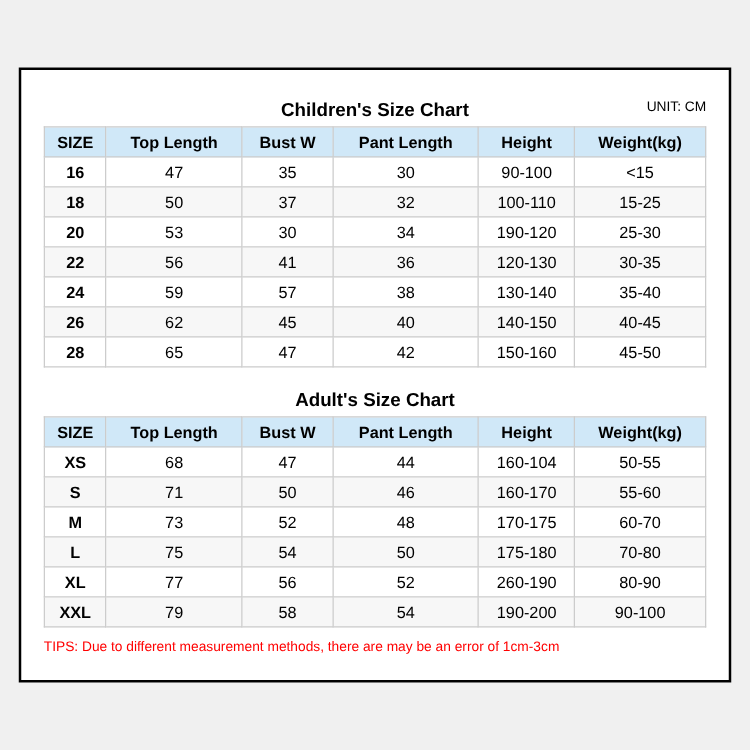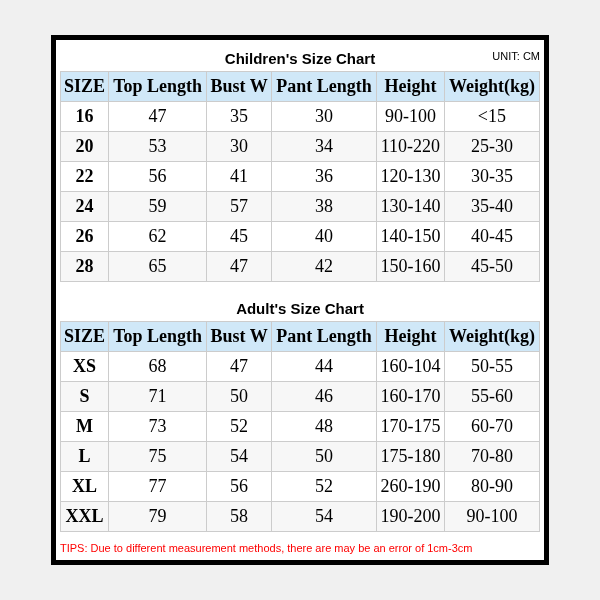--- a/index.html
+++ b/index.html
@@ -7,44 +7,43 @@
       width: 600px;
       height: 600px;
       display: flex;
       align-items: center;
       justify-content: center;
       background: #f0f0f0;
       font-family: Arial, sans-serif;
     }
     .chart-container {
       background: #fff;
-      border: 5px solid #000000;
-      width: 498px;
-      padding: 4px;
+      border: 2px solid #000000;
+      width: 570px;
+      padding: 18px;
     }
     .section-title {
       text-align: center;
       font-weight: bold;
       font-size: 15px;
       padding: 6px 0 4px 0;
       position: relative;
     }
     .unit-label {
       position: absolute;
       right: 0;
       top: 6px;
       font-size: 11px;
       font-weight: normal;
       margin-left: 33px;
     }
     table {
       width: 100%;
       border-collapse: collapse;
-      font-size: 18px;
-      font-family: Liberation Serif, serif;
+      font-size: 13px;
     }
     th, td {
       border: 1px solid #ccc;
       text-align: center;
       padding: 4px 2px;
     }
     thead th {
       background-color: #d0e8f8;
       font-weight: bold;
     }
@@ -91,25 +90,33 @@
     <tbody id="children-tbody">
     <tr>
           <td>16</td>
           <td>47</td>
           <td>35</td>
           <td>30</td>
           <td>90-100</td>
           <td>&lt;15</td>
         </tr>
         <tr>
+          <td>18</td>
+          <td>50</td>
+          <td>37</td>
+          <td>32</td>
+          <td>100-110</td>
+          <td>15-25</td>
+        </tr>
+        <tr>
           <td>20</td>
           <td>53</td>
           <td>30</td>
           <td>34</td>
-          <td>110-220</td>
+          <td>190-120</td>
           <td>25-30</td>
         </tr>
         <tr>
           <td>22</td>
           <td>56</td>
           <td>41</td>
           <td>36</td>
           <td>120-130</td>
           <td>30-35</td>
         </tr>

